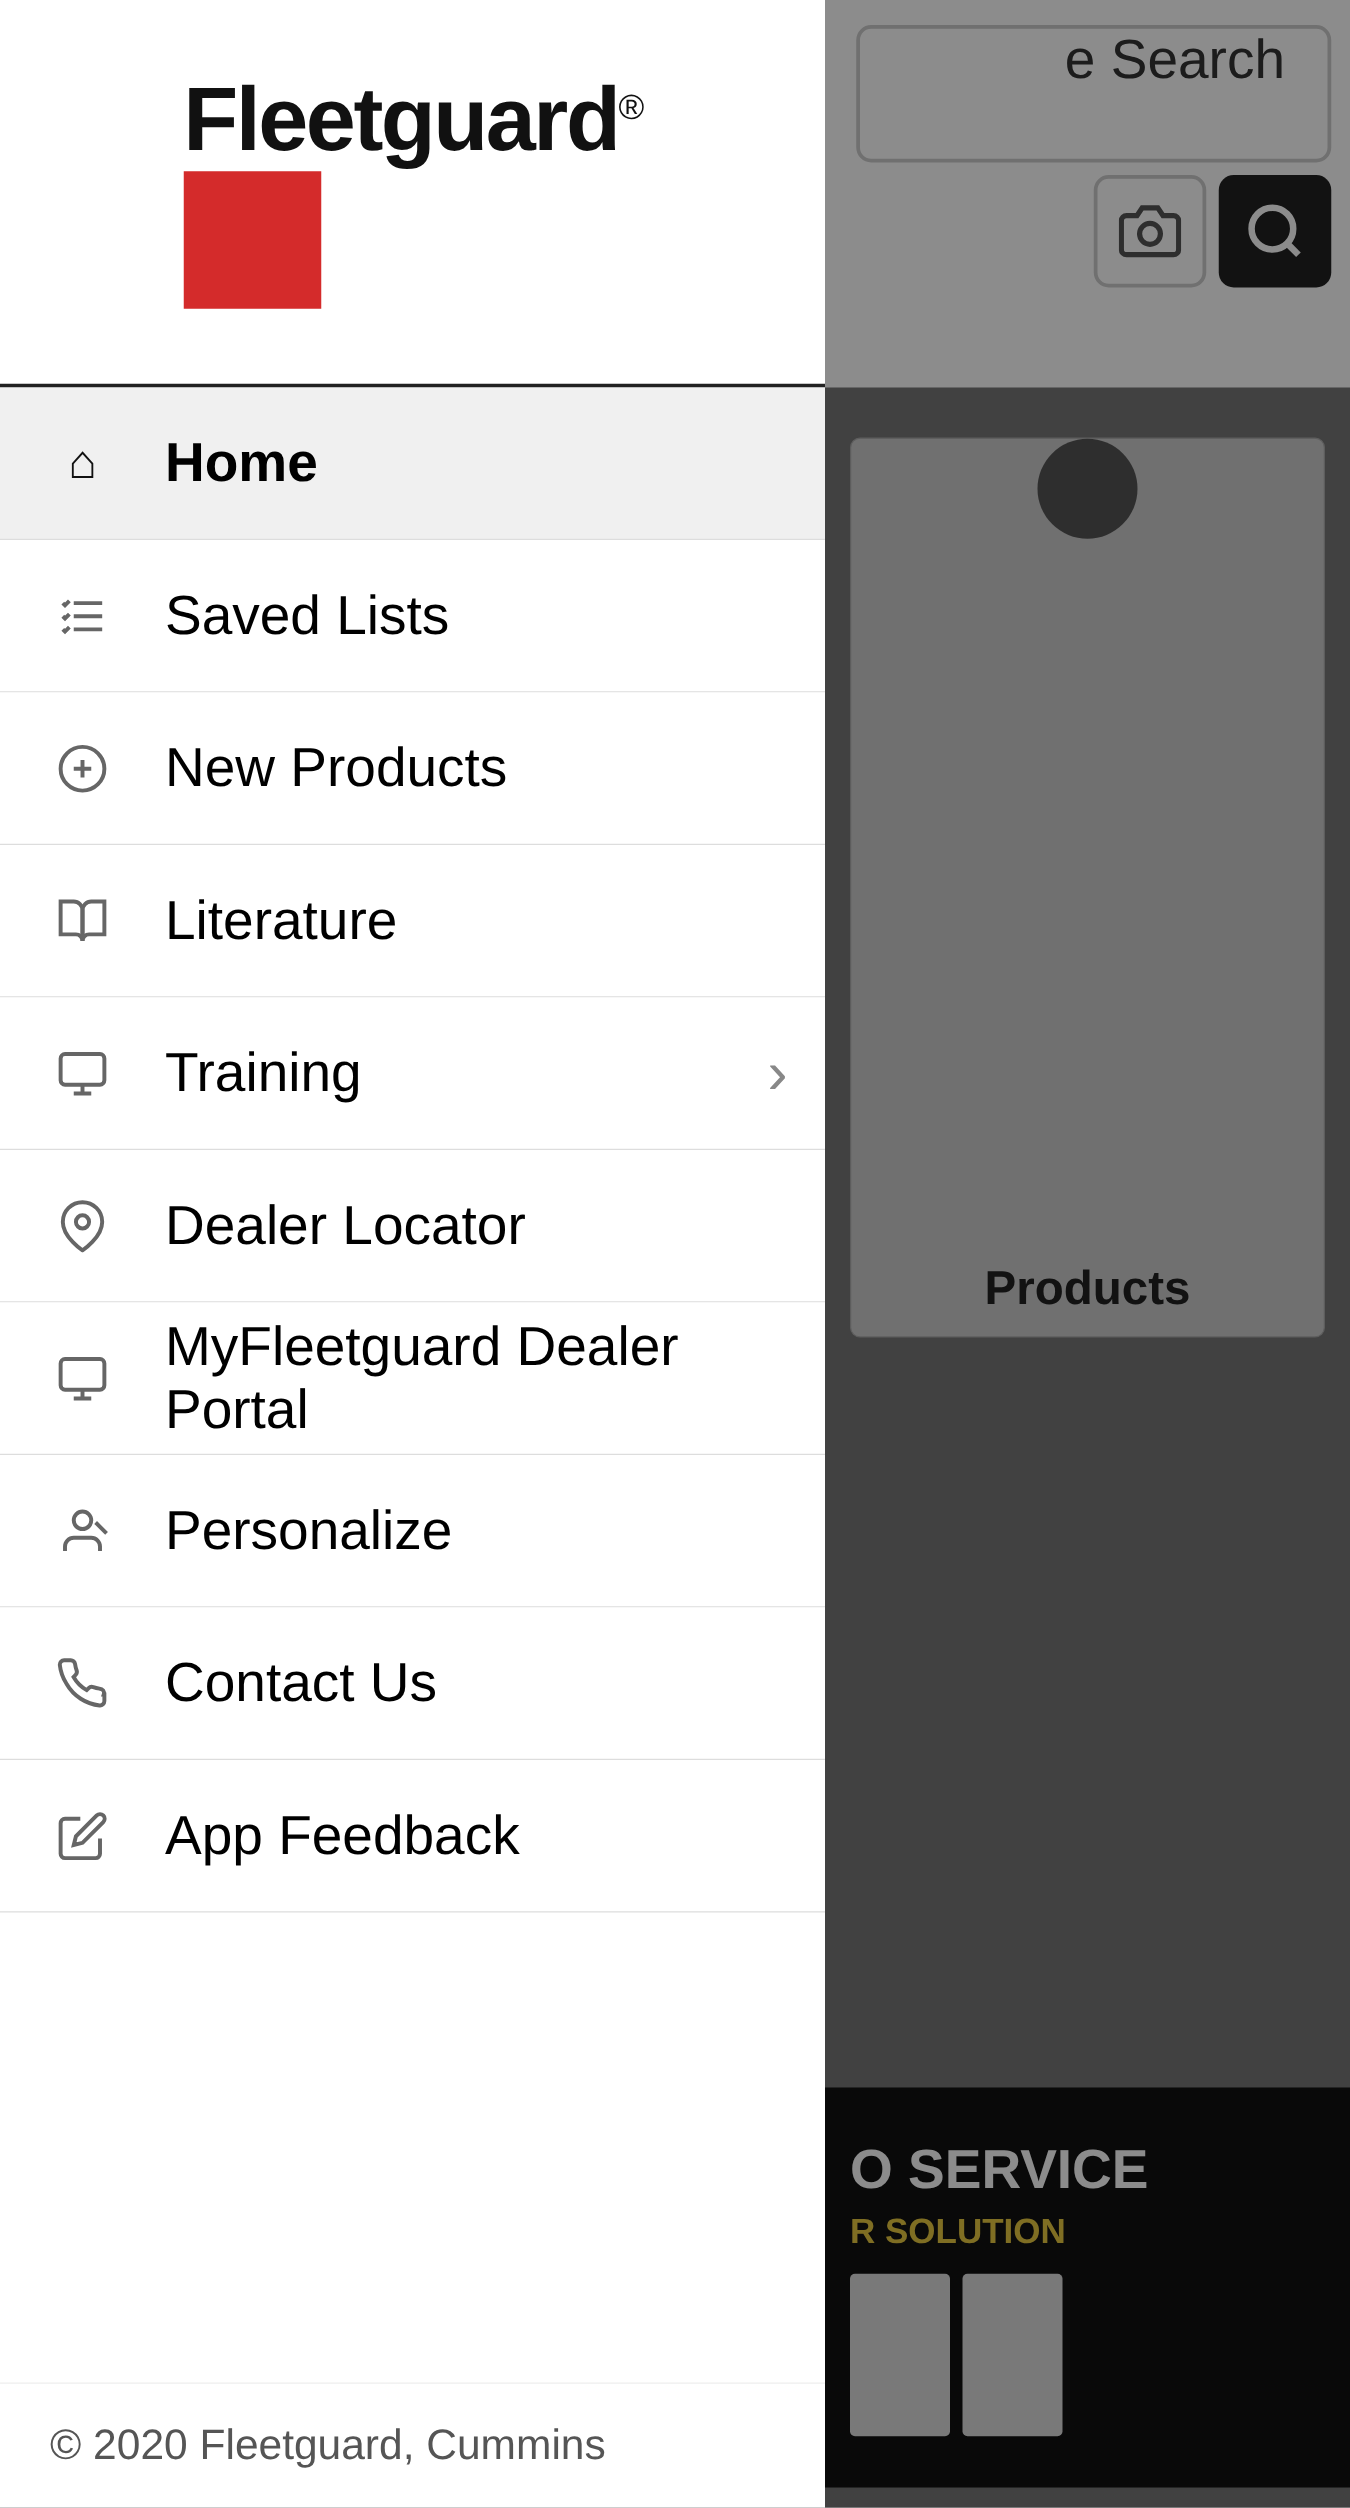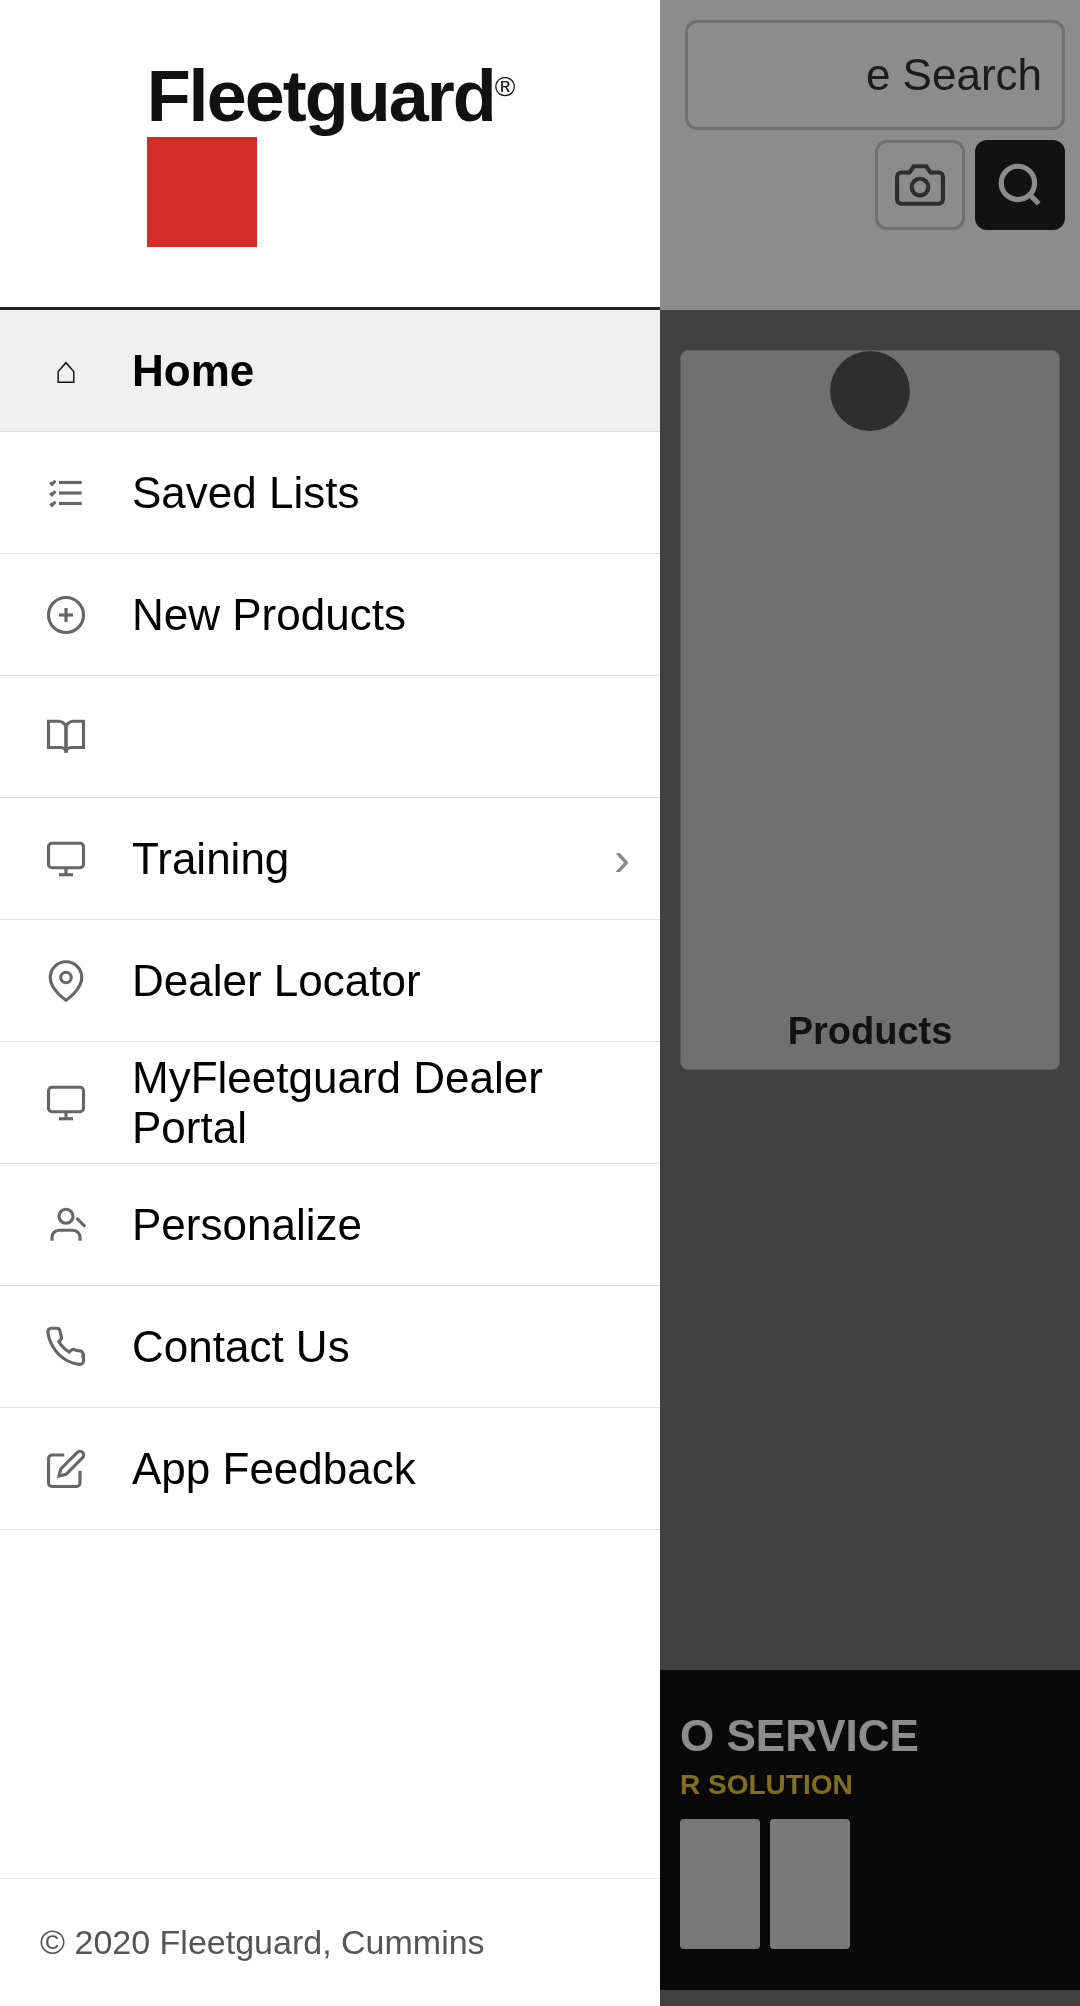--- a/index.html
+++ b/index.html
@@ -35,27 +35,27 @@
       z-index: 1;
       display: flex;
       flex-direction: column;
       align-items: flex-end;
       padding: 20px 15px;
       gap: 10px;
     }
 
     .search-bar-bg {
       display: flex;
-      align-items: center;
+      align-items: flex-start;
       width: 380px;
       height: 110px;
       border: 3px solid #ccc;
       border-radius: 12px;
       background: #fff;
-      padding: 0 20px;
+      padding: 0 34px;
       justify-content: flex-end;
     }
 
     .search-text-bg {
       font-size: 44px;
       color: #333;
       font-weight: normal;
     }
 
     .search-icons-row {
@@ -246,21 +246,21 @@
     }
 
     .nav-chevron {
       position: absolute;
       right: 30px;
       font-size: 48px;
       color: #888;
     }
 
     .sidebar-footer {
-      padding: 44px 40px;
+      padding: 30px 40px;
       font-size: 34px;
       color: #555;
       border-top: 1px solid #eee;
       flex-shrink: 0;
     }
 
     
     .right-overlay {
       position: absolute;
       top: 0;
@@ -356,20 +356,21 @@
       <span class="nav-label">New Products</span>
     </div>
 
     <div class="nav-item">
       <span class="nav-icon">
         <svg width="42" height="42" viewBox="0 0 24 24" fill="none" stroke="#666" stroke-width="1.8">
           <path d="M2 3h6a4 4 0 0 1 4 4v14a3 3 0 0 0-3-3H2z"></path>
           <path d="M22 3h-6a4 4 0 0 0-4 4v14a3 3 0 0 1 3-3h7z"></path>
         </svg>
       </span>
+      <span class="nav-label">Literature</span>
     </div>
 
     <div class="nav-item">
       <span class="nav-icon">
         <svg width="42" height="42" viewBox="0 0 24 24" fill="none" stroke="#666" stroke-width="1.8">
           <rect x="2" y="3" width="20" height="14" rx="2" ry="2"></rect>
           <line x1="8" y1="21" x2="16" y2="21"></line>
           <line x1="12" y1="17" x2="12" y2="21"></line>
         </svg>
       </span>

